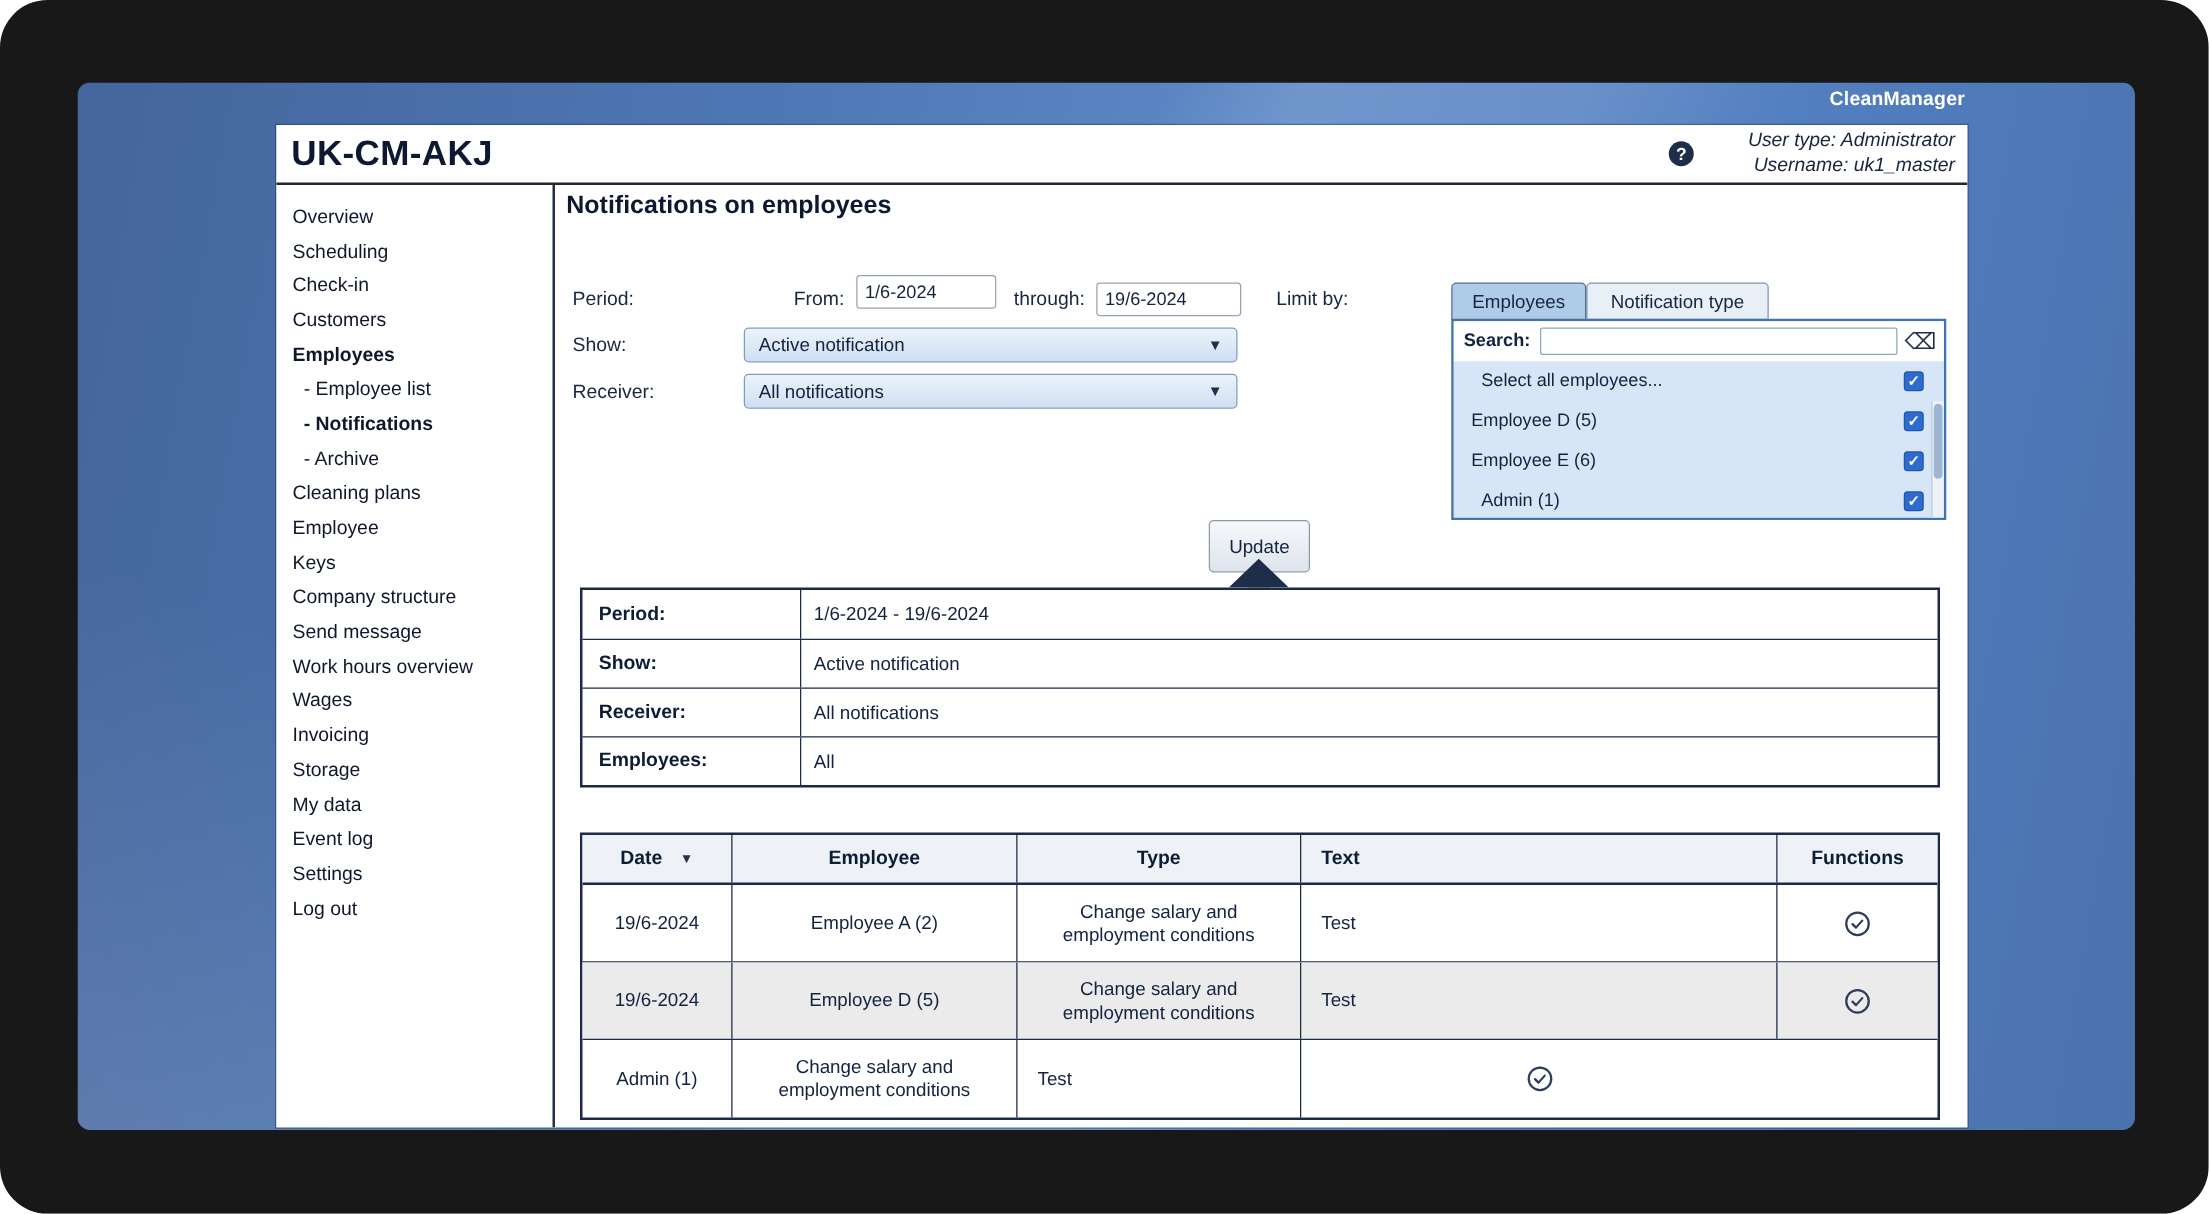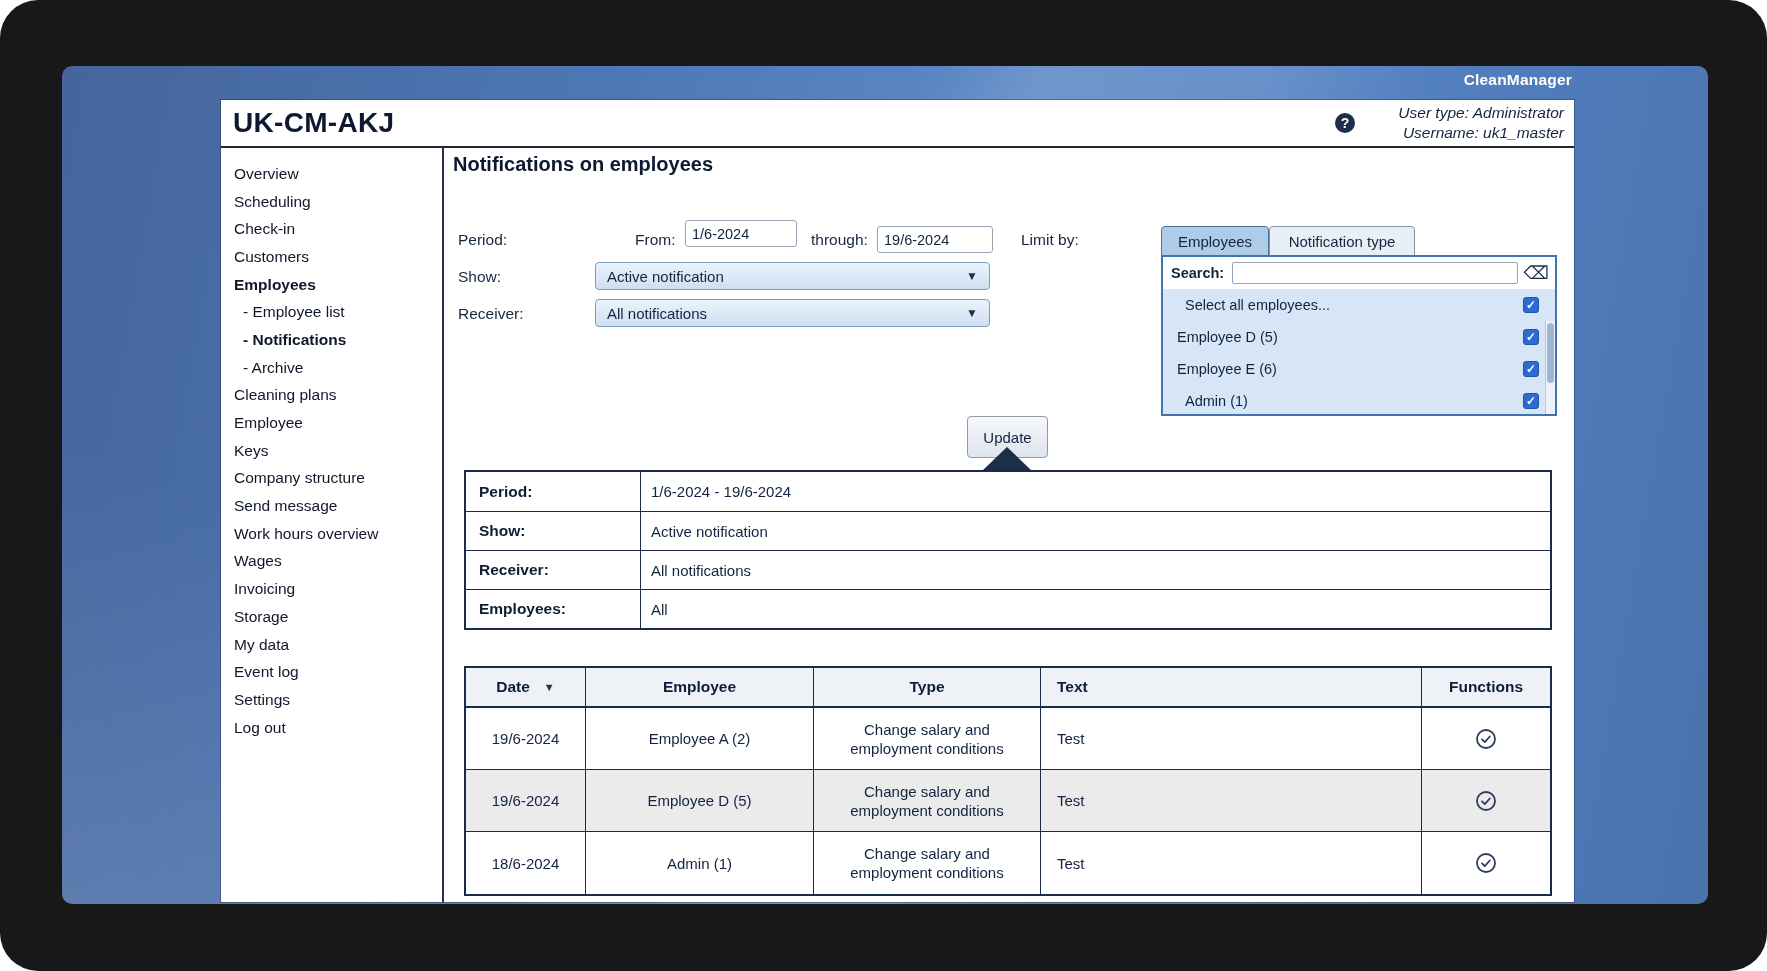--- a/index.html
+++ b/index.html
@@ -282,21 +282,20 @@
             <span class="fn-icon">
               <svg viewBox="0 0 22 22" width="22" height="22">
                   <circle cx="11" cy="11" r="9" fill="none" stroke="#2e3d5a" stroke-width="1.8"></circle>
                   <path d="M7 11.3l2.8 2.8 5-5.6" fill="none" stroke="#2e3d5a" stroke-width="1.8" stroke-linecap="round" stroke-linejoin="round"></path>
                 </svg>
             </span>
           </div>
         </div>
 
         <div class="t-row lastrow">
-          <div class="td">18/6-2024</div>
           <div class="td">Admin (1)</div>
           <div class="td td-type">Change salary and employment conditions</div>
           <div class="td td-text">Test</div>
           <div class="td last">
             <span class="fn-icon">
               <svg viewBox="0 0 22 22" width="22" height="22">
                   <circle cx="11" cy="11" r="9" fill="none" stroke="#2e3d5a" stroke-width="1.8"></circle>
                   <path d="M7 11.3l2.8 2.8 5-5.6" fill="none" stroke="#2e3d5a" stroke-width="1.8" stroke-linecap="round" stroke-linejoin="round"></path>
                 </svg>
             </span>

